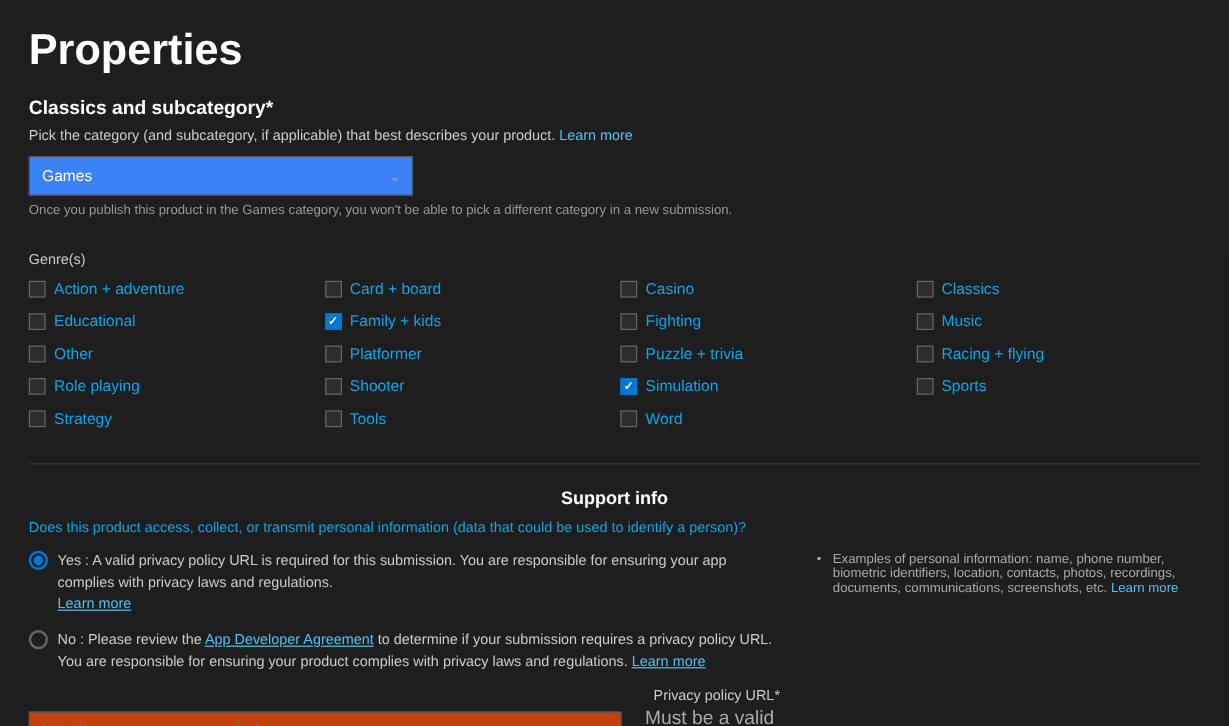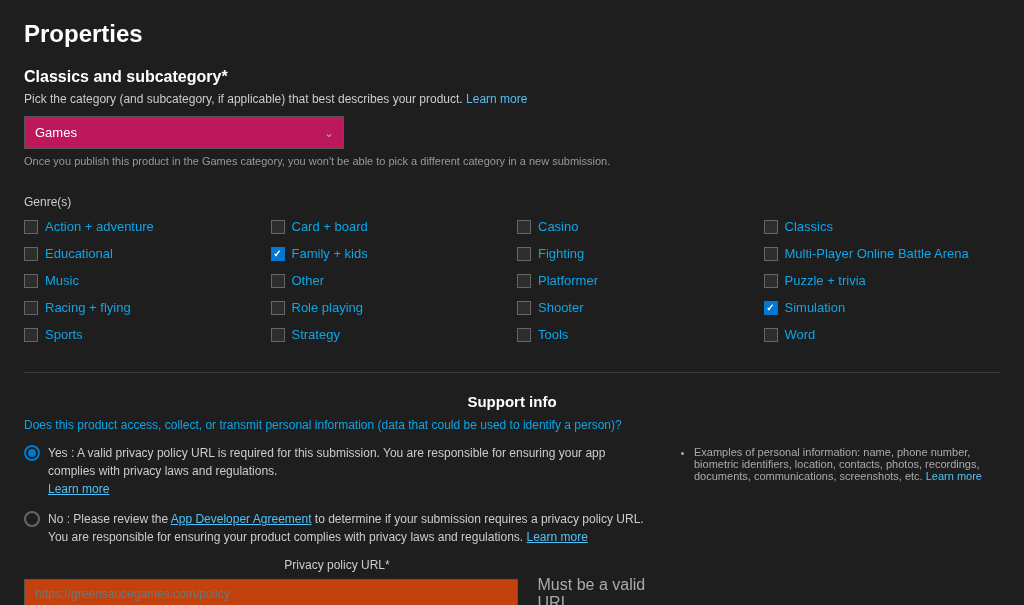--- a/index.html
+++ b/index.html
@@ -5,21 +5,21 @@
     * { box-sizing: border-box; margin: 0; padding: 0; }
     body {
       background-color: #1e1e1e;
       color: #ffffff;
       font-family: 'Segoe UI', Arial, sans-serif;
       font-size: 13px;
       min-height: 605px;
       padding: 20px 24px;
     }
     h1 {
-      font-size: 24px;
+      font-size: 36px;
       font-weight: 600;
       margin-bottom: 20px;
       color: #ffffff;
     }
     h2 {
       font-size: 16px;
       font-weight: 600;
       margin-bottom: 6px;
       color: #ffffff;
     }
@@ -39,21 +39,21 @@
       color: #4fc3f7;
       text-decoration: none;
     }
     .category-select-wrapper {
       position: relative;
       width: 320px;
       margin-bottom: 6px;
     }
     .category-select {
       width: 100%;
-      background-color: #be185d;
+      background-color: #3b82f6;
       border: 1px solid #555;
       color: #ffffff;
       padding: 8px 30px 8px 10px;
       font-size: 13px;
       appearance: none;
       cursor: pointer;
       outline: none;
     }
     .select-arrow {
       position: absolute;
@@ -182,21 +182,21 @@
       color: #4fc3f7;
     }
     .form-field {
       margin-bottom: 14px;
     }
     .field-label {
       font-size: 12px;
       color: #cccccc;
       margin-bottom: 4px;
       display: flex;
-      justify-content: center;
+      justify-content: flex-end;
       align-items: center;
     }
     .field-validation {
       font-size: 16px;
       color: #aaaaaa;
     }
     .field-input {
       width: 100%;
       max-width: 630px;
       background: #c2410c;
@@ -254,24 +254,20 @@
       <div class="genre-checkbox"></div>
       <span>Educational</span>
     </div>
     <div class="genre-item">
       <div class="genre-checkbox checked"></div>
       <span>Family + kids</span>
     </div>
     <div class="genre-item">
       <div class="genre-checkbox"></div>
       <span>Fighting</span>
-    </div>
-    <div class="genre-item">
-      <div class="genre-checkbox"></div>
-      <span>Multi-Player Online Battle Arena</span>
     </div>
     <div class="genre-item">
       <div class="genre-checkbox"></div>
       <span>Music</span>
     </div>
     <div class="genre-item">
       <div class="genre-checkbox"></div>
       <span>Other</span>
     </div>
     <div class="genre-item">

